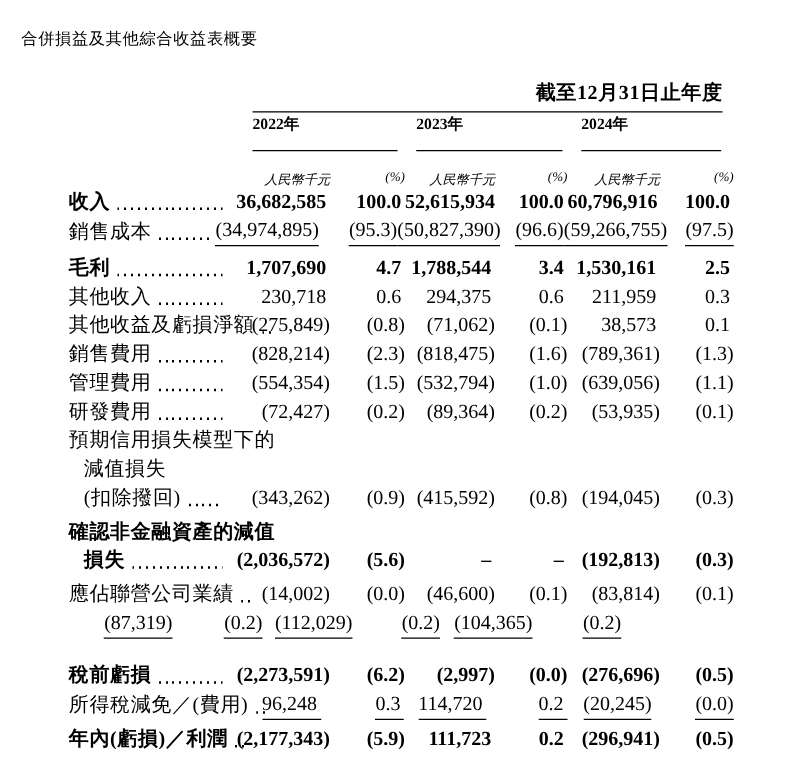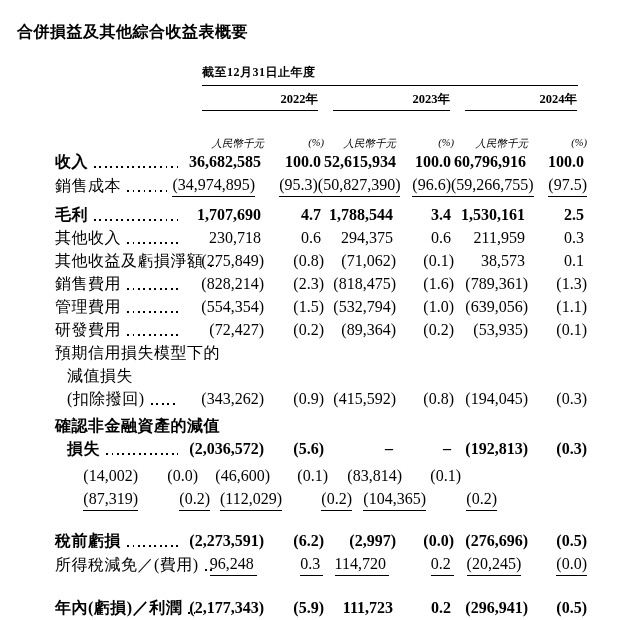--- a/index.html
+++ b/index.html
@@ -9,39 +9,39 @@
     color:#000;
     font-family:"Liberation Serif","DejaVu Serif",serif;
     position:relative;
     overflow:hidden;
   }
   .page{position:absolute;inset:0;}
 
   
   .title{
     position:absolute;left:17px;top:22px;
-    font-size:16px;font-weight:700;letter-spacing:0.5px;
+    font-size:13px;font-weight:400;letter-spacing:0.5px;
     font-family:"Liberation Serif","DejaVu Serif",serif;
   }
 
   
   .table{position:absolute;left:55px;top:0;width:532px;}
 
   
   .period-header{
     position:absolute;left:147px;top:64px;width:376px;
-    text-align:left;font-size:12px;font-weight:700;
+    text-align:right;font-size:16px;font-weight:700;
     border-bottom:1.5px solid #000;padding-bottom:4px;
     letter-spacing:0.5px;
   }
   
   .year-group{
-    position:absolute;top:91px;text-align:right;
+    position:absolute;top:91px;text-align:left;
     font-size:12.5px;font-weight:700;
-    border-bottom:1.5px solid #000;padding-bottom:2px;
+    border-bottom:1.5px solid #000;padding-bottom:12px;
   }
   .yg0{left:147px;width:116px;}
   .yg1{left:278px;width:117px;}
   .yg2{left:410px;width:112px;}
 
   
   .sub-row{
     position:absolute;left:0;top:113px;width:532px;
     display:flex;font-style:italic;font-size:10.5px;
   }
@@ -280,20 +280,28 @@
           </div>
     <div class="c v va a1"><span class="val">(2,036,572)</span></div>
     <div class="c v vp p1"><span class="val">(5.6)</span></div>
     <div class="c v va a2"><span class="val np">–</span></div>
     <div class="c v vp p2"><span class="val np">–</span></div>
     <div class="c v va a3"><span class="val">(192,813)</span></div>
     <div class="c v vp p3"><span class="val">(0.3)</span></div>
   </div>
 
   <div class="row" style="margin-top: 4px;">
+    <div class="c cl">
+            <div class="label-lines">
+              <div class="line">
+                <span class="txt">應佔聯營公司業績</span>
+                <span class="leader"></span>
+              </div>
+            </div>
+          </div>
     <div class="c v va a1"><span class="val">(14,002)</span></div>
     <div class="c v vp p1"><span class="val">(0.0)</span></div>
     <div class="c v va a2"><span class="val">(46,600)</span></div>
     <div class="c v vp p2"><span class="val">(0.1)</span></div>
     <div class="c v va a3"><span class="val">(83,814)</span></div>
     <div class="c v vp p3"><span class="val">(0.1)</span></div>
   </div>
 
   <div class="row u">
     <div class="c v va a1"><span class="val">(87,319)</span></div>
@@ -331,21 +339,21 @@
             </div>
           </div>
     <div class="c v va a1"><span class="val np">96,248</span></div>
     <div class="c v vp p1"><span class="val np">0.3</span></div>
     <div class="c v va a2"><span class="val np">114,720</span></div>
     <div class="c v vp p2"><span class="val np">0.2</span></div>
     <div class="c v va a3"><span class="val">(20,245)</span></div>
     <div class="c v vp p3"><span class="val">(0.0)</span></div>
   </div>
 
-  <div class="row bold" style="margin-top: 20px;">
+  <div class="row bold" style="margin-top: 4px;">
     <div class="c cl">
             <div class="label-lines">
               <div class="line">
                 <span class="txt">年內(虧損)／利潤</span>
                 <span class="leader"></span>
               </div>
             </div>
           </div>
     <div class="c v va a1"><span class="val">(2,177,343)</span></div>
     <div class="c v vp p1"><span class="val">(5.9)</span></div>

